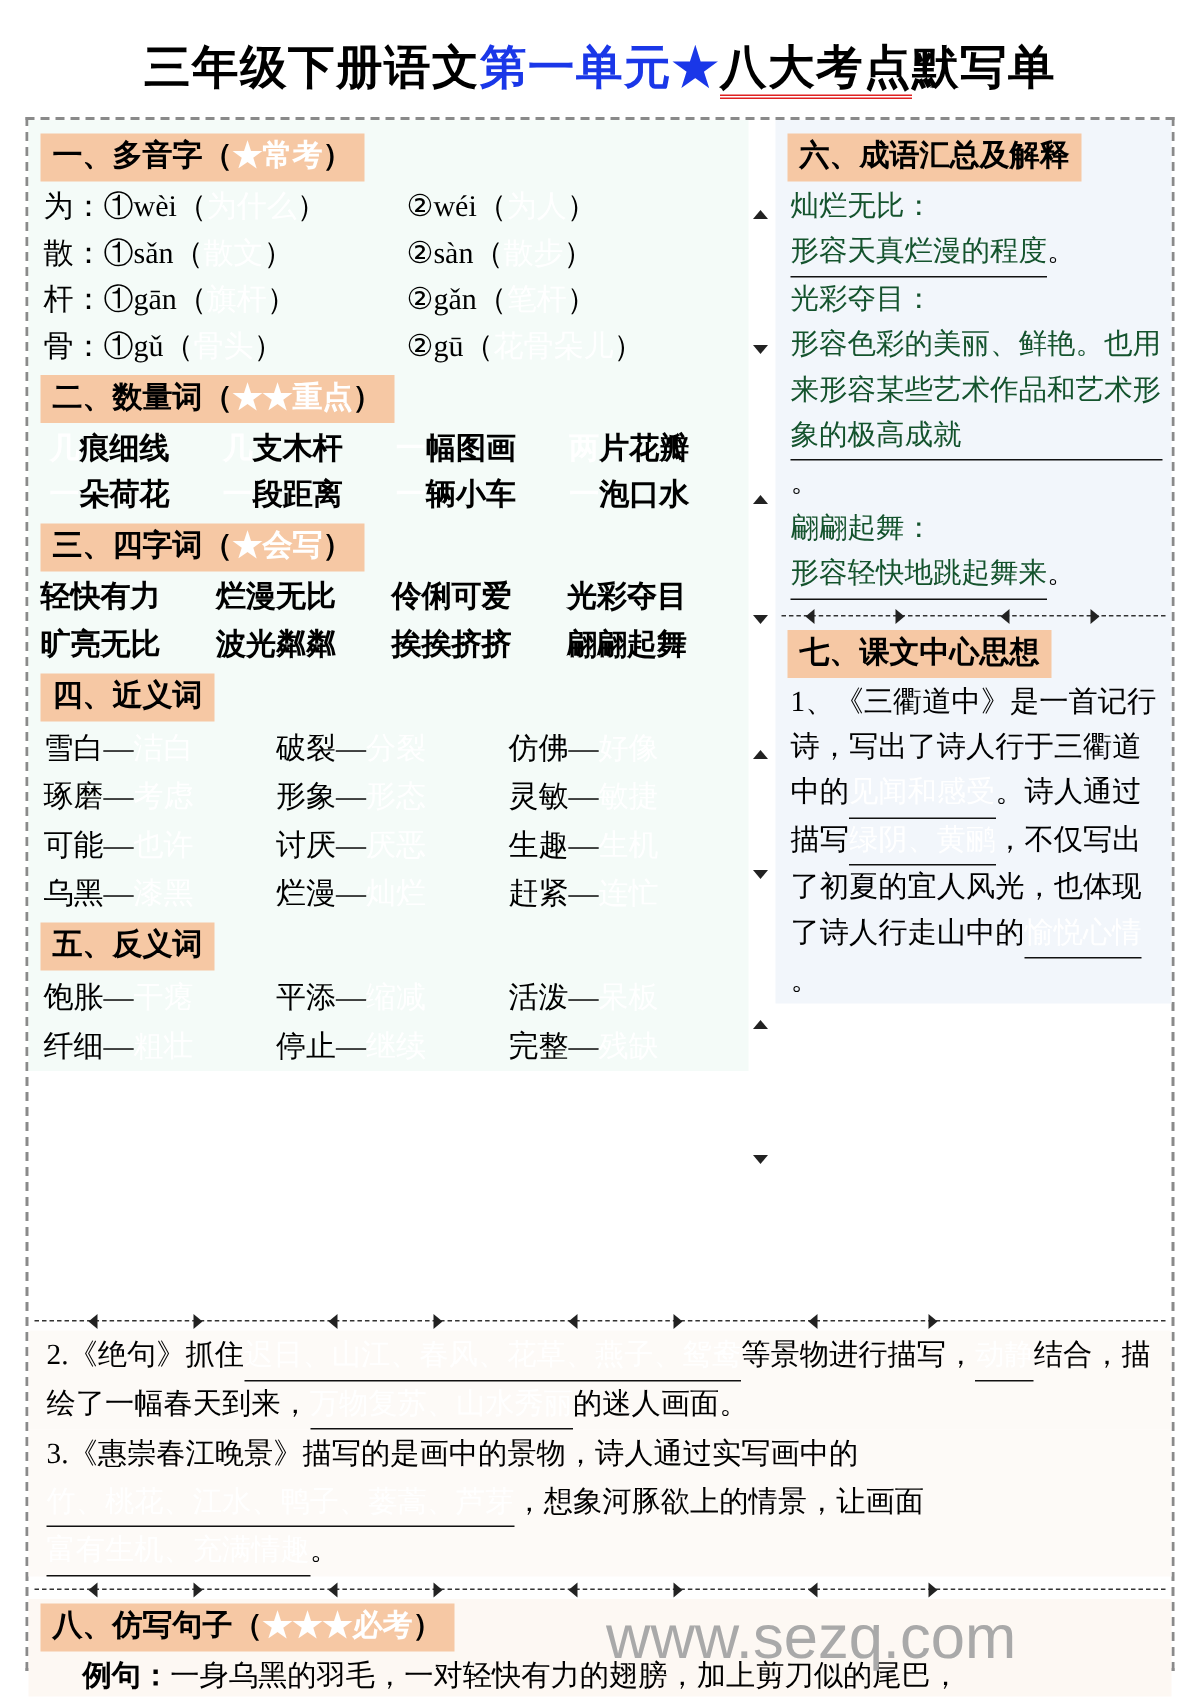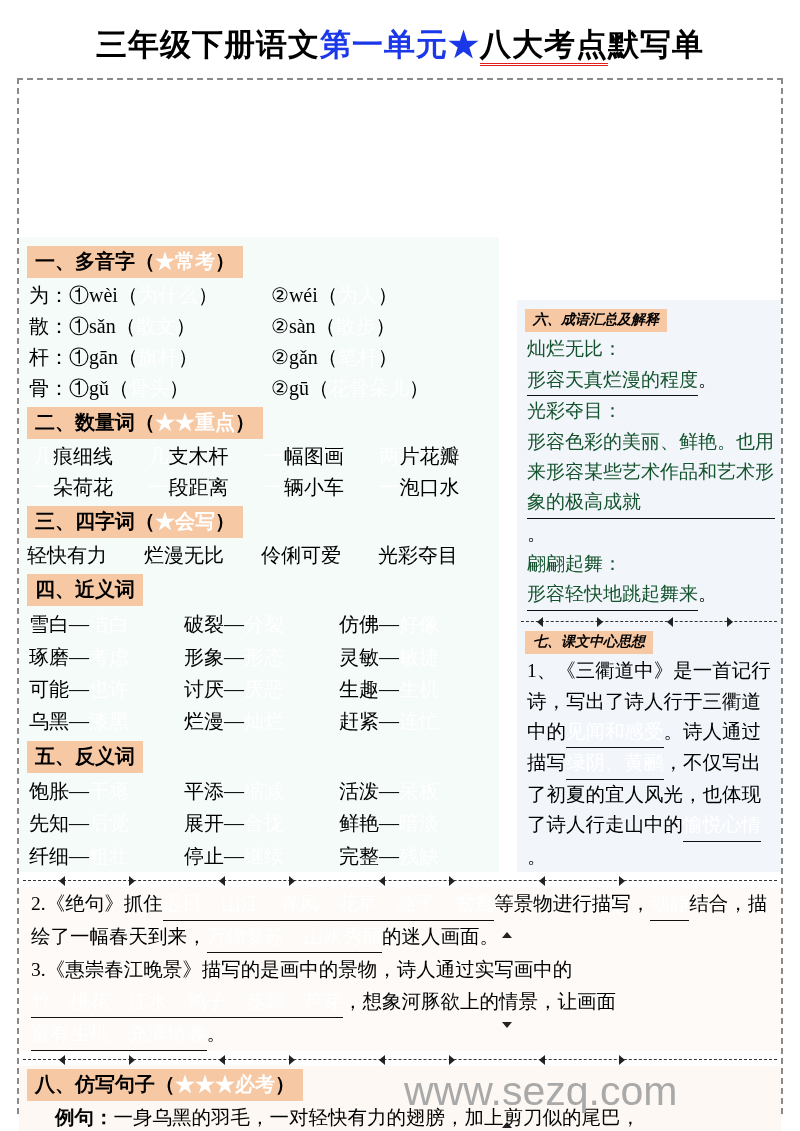--- a/index.html
+++ b/index.html
@@ -28,21 +28,21 @@
   .sheet{
     position:absolute;
     left:17px;top:78px;
     width:766px;height:1036px;
     border:2px dashed #8a8a8a;
     box-sizing:border-box;
     background:#ffffff;
   }
   .cols{
     display:flex;
-    align-items:flex-end;
+    align-items:flex-start;
     height:792px;
   }
   .colL{
     width:480px;
     background:#f4fbf8;
     padding:6px 0 0 0;
     box-sizing:border-box;
     position:relative;
   }
   .colR{
@@ -74,31 +74,31 @@
     display:inline-block;
     background:#f6c8a4;
     font-weight:bold;
     font-size:20px;
     line-height:1.45;
     padding:1px 8px 2px 8px;
     margin:3px 0 2px 8px;
     white-space:nowrap;
   }
   .hdr .faint{color:#ffffff;}
-  .hdr-r{margin-left:8px;font-size:14px;font-style:italic;}
+  .hdr-r{margin-left:8px;font-size:20px;}
   .faint{color:#ffffff;}
   .faintb{color:#14532d;}
   .blue{color:#14532d;}
   
   .py{display:flex;padding:0 4px 0 10px;font-size:20px;line-height:1.55;}
   .py .c1{width:242px;}
   .py .c2{flex:1;}
   
   .g4{display:flex;padding:0 4px 0 14px;font-size:20px;line-height:1.56;}
-  .g4>div{width:118px;}
+  .g4>div{width:118px;font-weight:bold;}
   .g4.tight>div{width:119px;}
   .g3{display:flex;padding:0 4px 0 10px;font-size:20px;line-height:1.62;}
   .g3>div{width:155px;}
   
   .hdiv{
     position:relative;height:13px;margin:2px 0 0 0;
   }
   .hdiv:before{
     content:"";position:absolute;left:4px;right:4px;top:6px;height:0;
     border-top:1px dashed #333;
@@ -199,20 +199,26 @@
 
       
       <div class="hdr"><span>三、四字词（</span><span class="faint">★会写</span><span>）</span></div>
 
       <div class="g4 tight" style="padding-left:8px">
         <div>轻快有力</div>
         <div>烂漫无比</div>
         <div>伶俐可爱</div>
         <div>光彩夺目</div>
       </div>
+      <div class="g4 tight" style="padding-left:8px">
+        <div>旷亮无比</div>
+        <div>波光粼粼</div>
+        <div>挨挨挤挤</div>
+        <div>翩翩起舞</div>
+      </div>
 
       
       <div class="hdr">四、近义词</div>
       <div class="g3">
         <div><span>雪白—</span><span class="faint">洁白</span></div>
         <div><span>破裂—</span><span class="faint">分裂</span></div>
         <div><span>仿佛—</span><span class="faint">好像</span></div>
       </div>
       <div class="g3">
         <div><span>琢磨—</span><span class="faint">考虑</span></div>
@@ -229,25 +235,20 @@
         <div><span>烂漫—</span><span class="faint">灿烂</span></div>
         <div><span>赶紧—</span><span class="faint">连忙</span></div>
       </div>
 
       
       <div class="hdr">五、反义词</div>
       <div class="g3">
         <div><span>饱胀—</span><span class="faint">干瘪</span></div>
         <div><span>平添—</span><span class="faint">缩减</span></div>
         <div><span>活泼—</span><span class="faint">呆板</span></div>
-      </div>
-      <div class="g3">
-        <div><span>先知—</span><span class="faint">后觉</span></div>
-        <div><span>展开—</span><span class="faint">合拢</span></div>
-        <div><span>鲜艳—</span><span class="faint">暗淡</span></div>
       </div>
       <div class="g3">
         <div><span>纤细—</span><span class="faint">粗壮</span></div>
         <div><span>停止—</span><span class="faint">继续</span></div>
         <div><span>完整—</span><span class="faint">残缺</span></div>
       </div>
     </div>
 
     <div class="vdiv">
       <div class="mk up" style="top:60px"></div>

